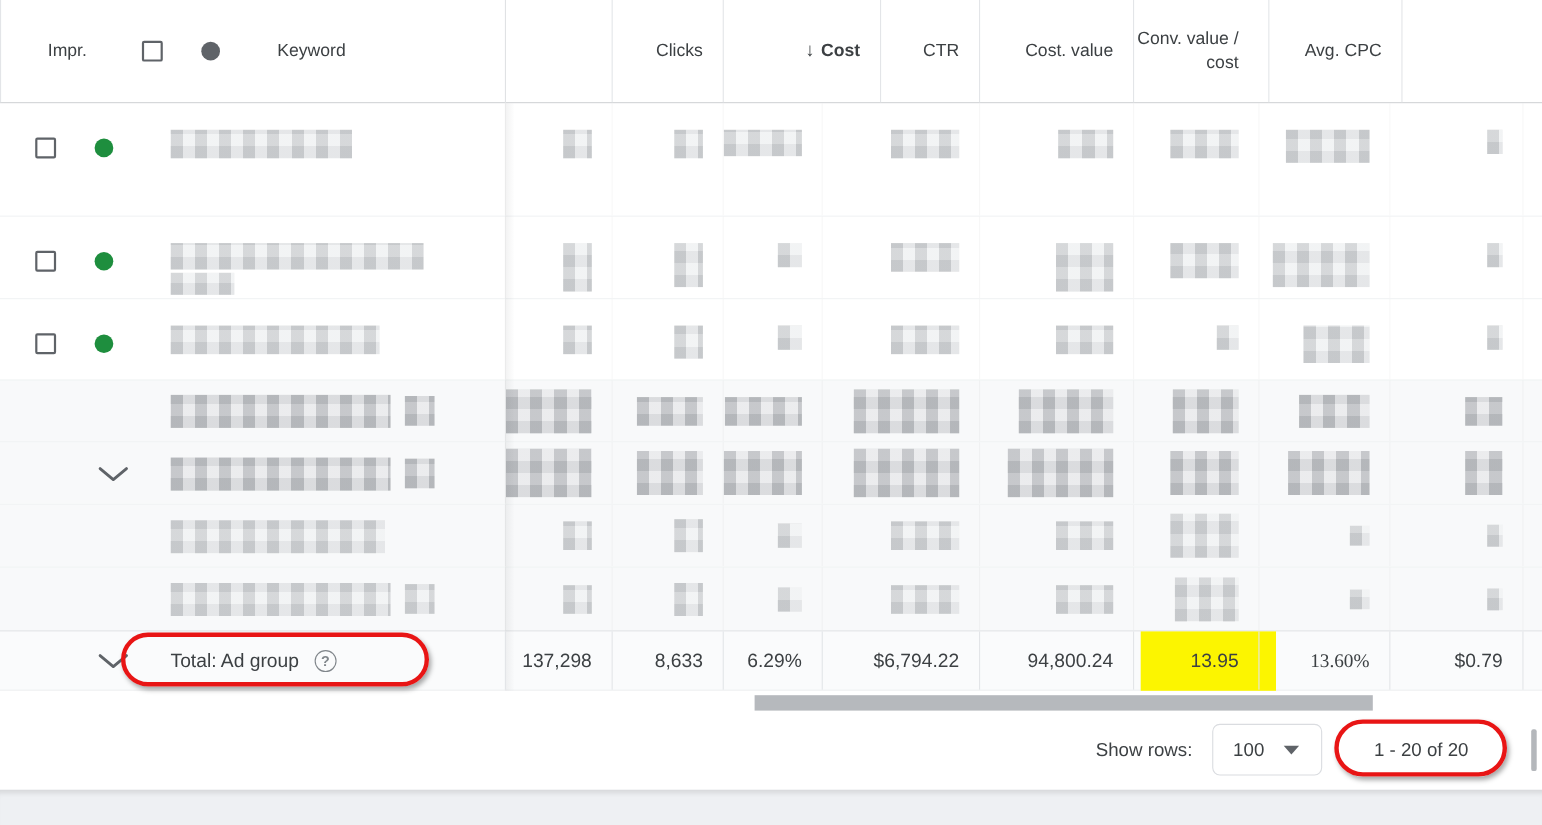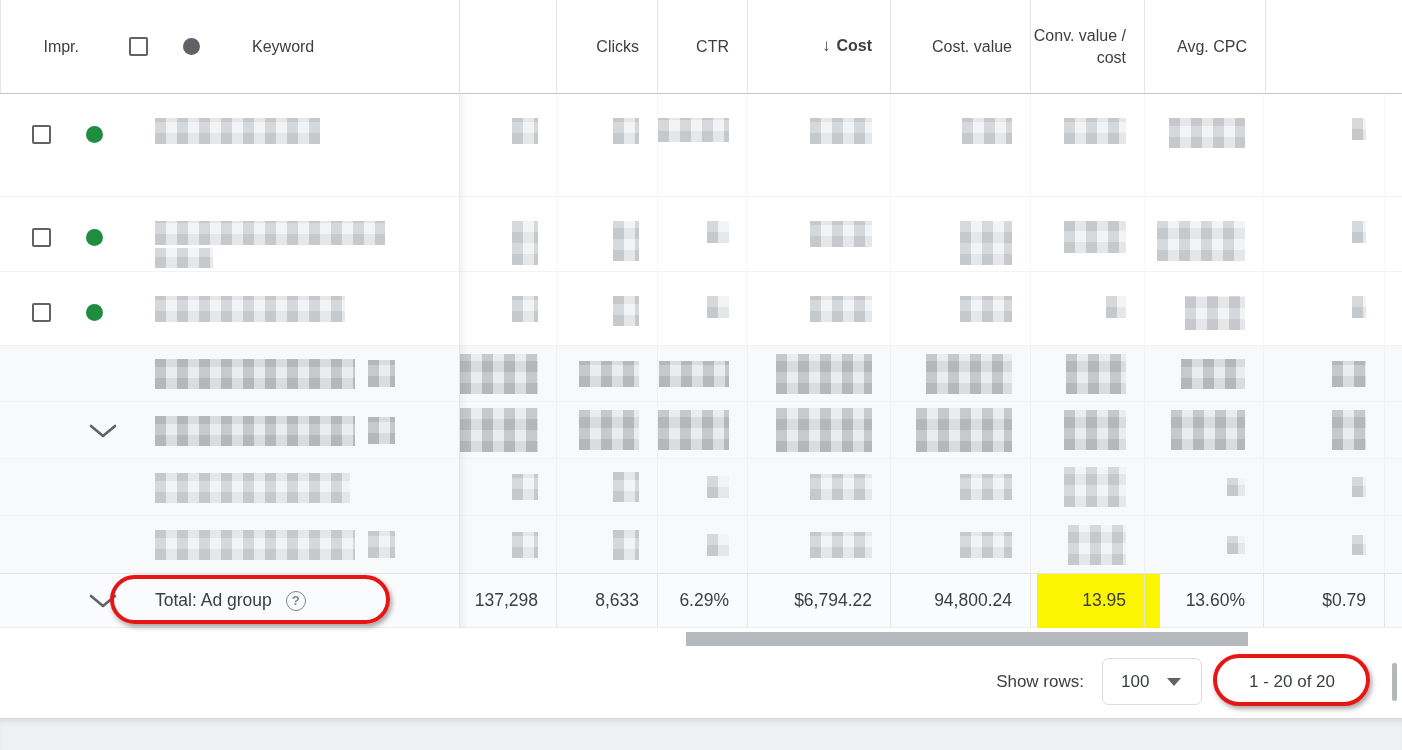--- a/index.html
+++ b/index.html
@@ -107,33 +107,33 @@
         <span class="hlabel">Impr.</span>
       </div>
       <div class="cell kwcol" style="width: 459px;">
         <div class="checkbox"></div>
         <div class="dot gray"></div>
         <span class="kwlabel">Keyword</span>
       </div>
       <div class="cell" style="width: 101px;">
         <span class="hlabel">Clicks</span>
       </div>
+      <div class="cell" style="width: 143px;">
+        <span class="hlabel bold"><span class="sort-arrow">↓</span>Cost</span>
+      </div>
       <div class="cell" style="width: 90px;">
         <span class="hlabel">CTR</span>
       </div>
-      <div class="cell" style="width: 143px;">
-        <span class="hlabel bold"><span class="sort-arrow">↓</span>Cost</span>
-      </div>
       <div class="cell" style="width: 140px;">
         <span class="hlabel">Cost. value</span>
       </div>
       <div class="cell" style="width: 114px;">
         <span class="hlabel">Conv. value / cost</span>
       </div>
-      <div class="cell" style="width: 121px;">
+      <div class="cell" style="width: 121px; margin-left: 9px;">
         <span class="hlabel">Avg. CPC</span>
       </div>
       <div class="cell" style="width: 18px;"></div>
     </div>
   <div id="header-vline"></div>
 
   <div id="body-rows">
       <div class="row brow bg-white" style="height: 102px;">
         <div class="cell kwcol" style="width: 459px;">
           <div class="checkbox" style="top: 31px;"></div>
@@ -402,21 +402,21 @@
       </div>
       <div class="cell" style="width: 143px;">
         <span>$6,794.22</span>
       </div>
       <div class="cell" style="width: 140px;">
         <span>94,800.24</span>
       </div>
       <div class="cell" style="width: 114px;">
         <span>13.95</span>
       </div>
-      <div class="cell" style="width: 119px;">
+      <div class="cell" style="width: 119px; font-family: Liberation Serif, serif;">
         <span>13.60%</span>
       </div>
       <div class="cell" style="width: 121px;">
         <span>$0.79</span>
       </div>
       <div class="cell" style="width: 18px;"></div>
     </div>
 
   <div id="freeze-shadow"></div>
 

